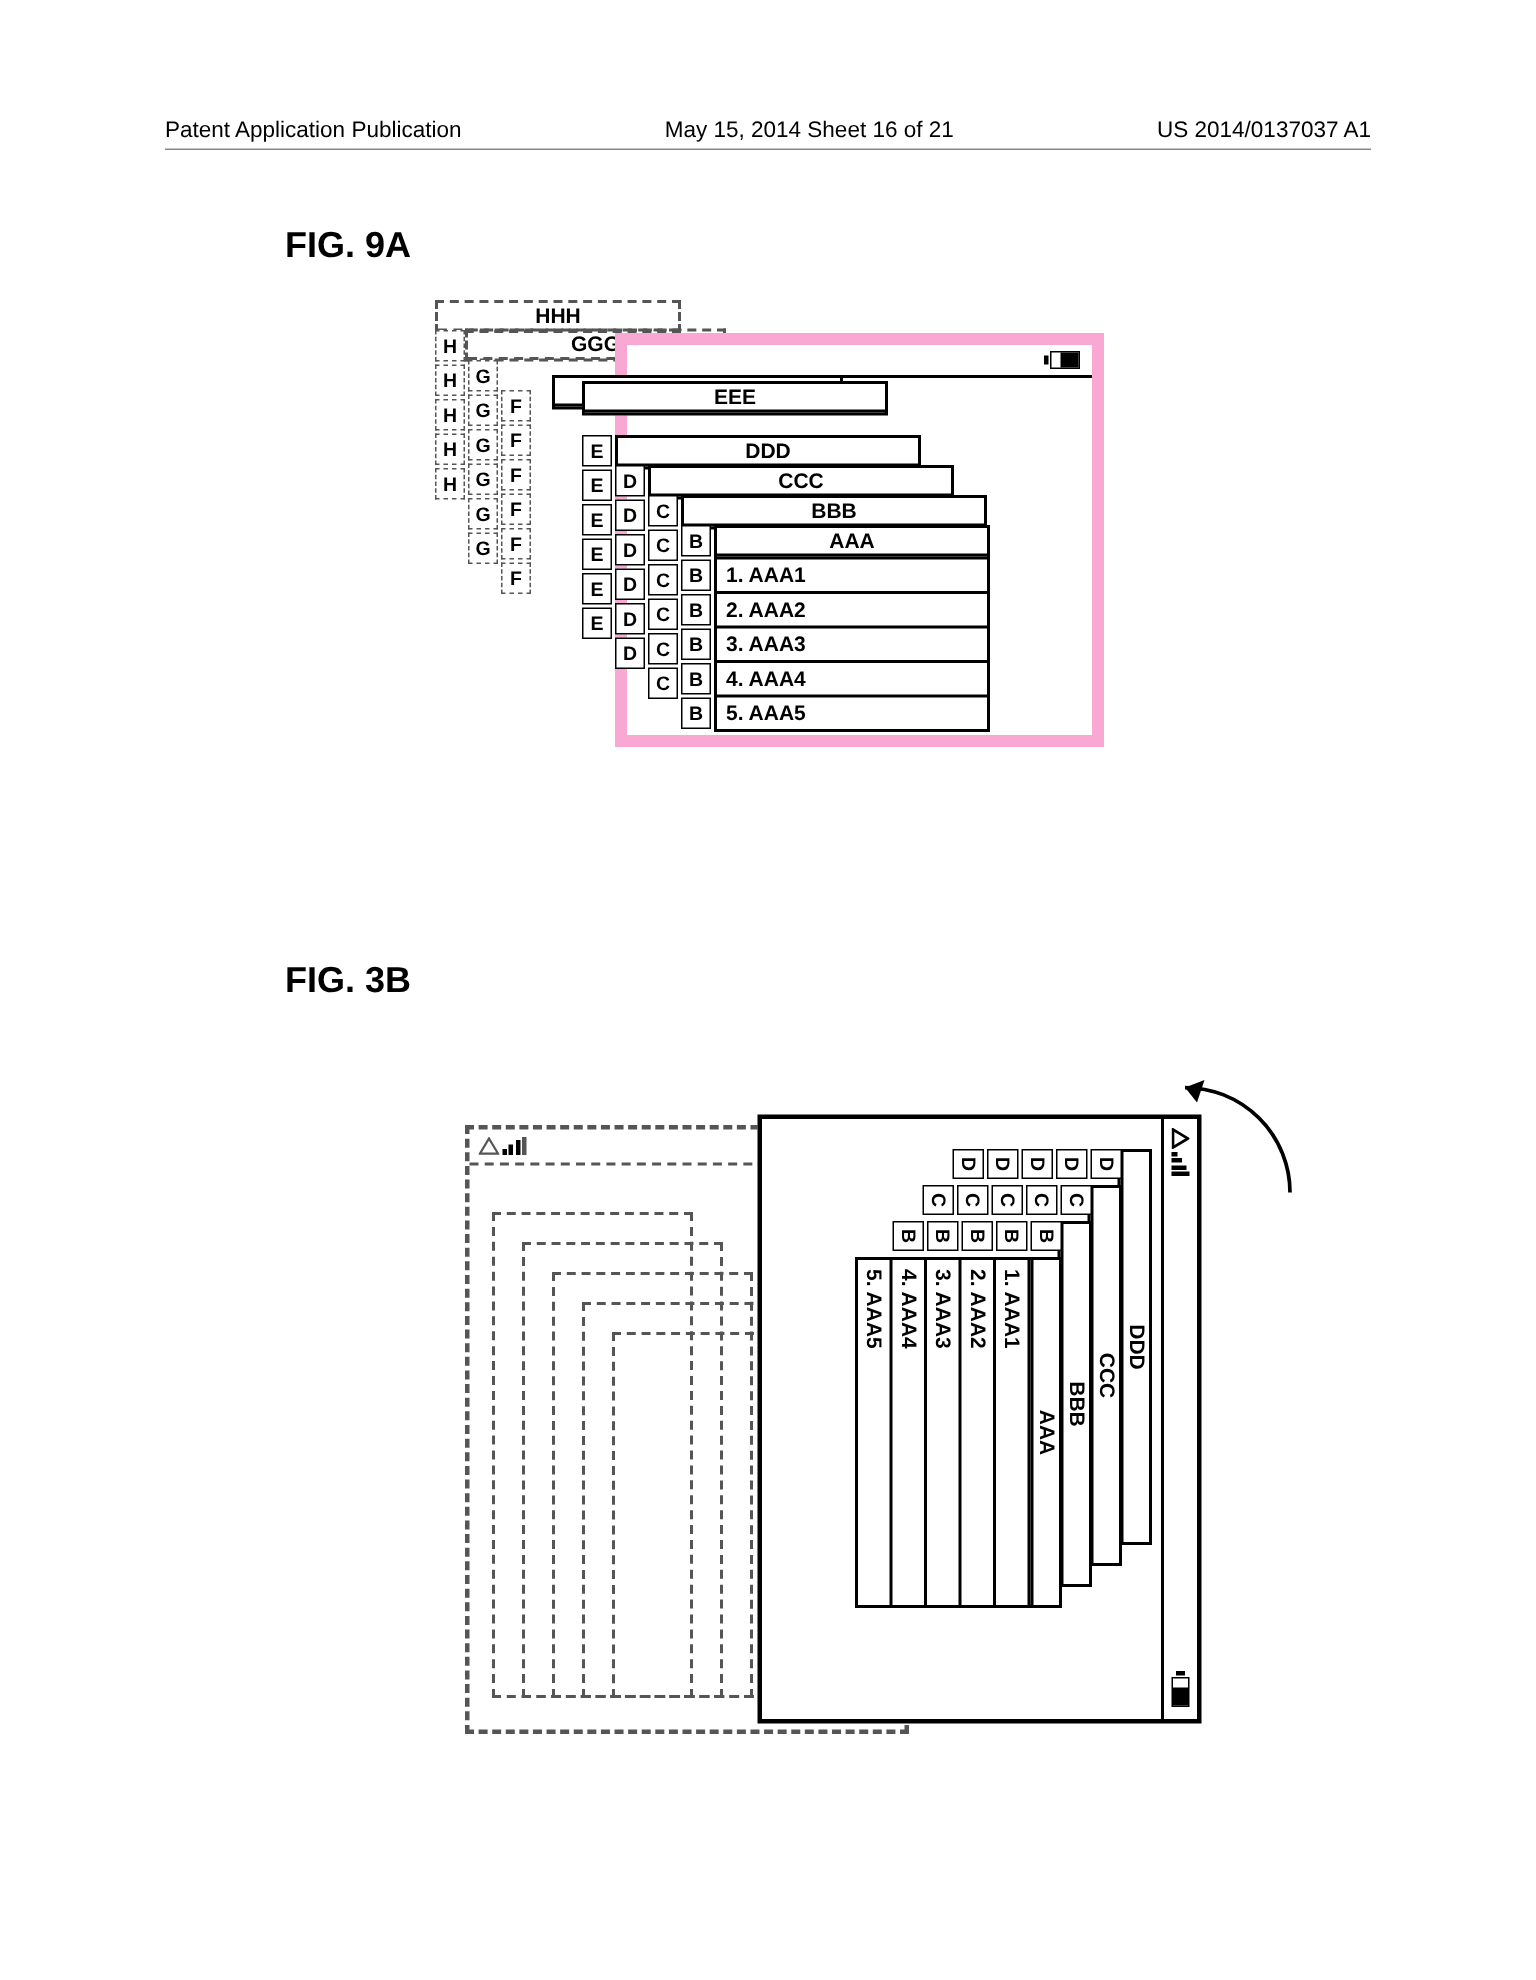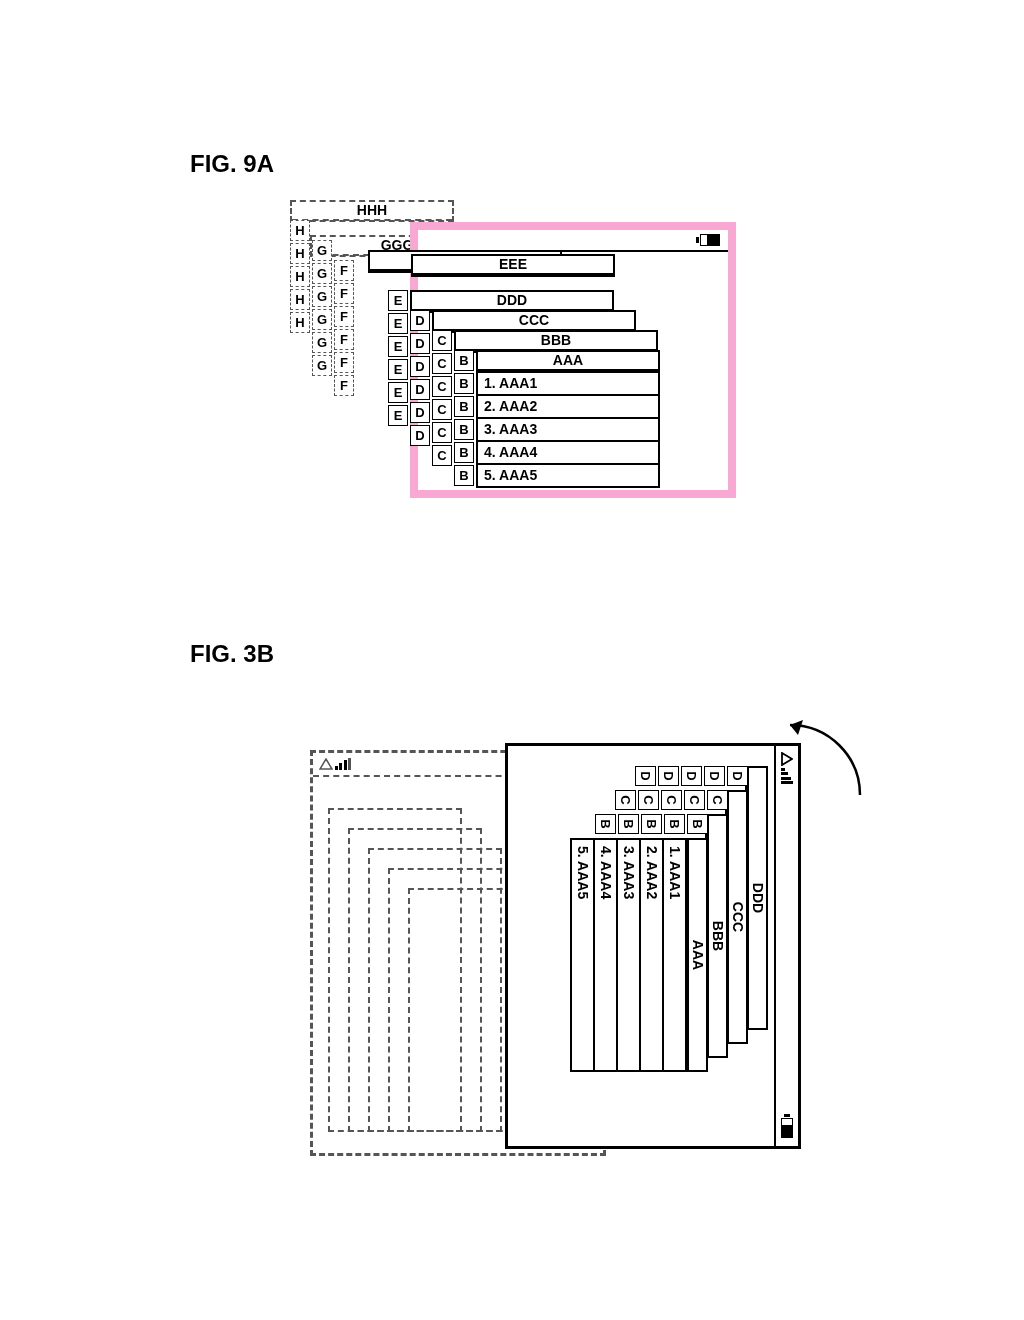--- a/index.html
+++ b/index.html
@@ -174,30 +174,35 @@
   .ghost-card-9b {
     border: 2px dashed #555;
     position: absolute;
   }
 </style>
 </head>
 <body>
 
 <div class="page">
 
+  <div class="header">
+    <span class="left">Patent Application Publication</span>
+    <span class="center">May 15, 2014  Sheet 16 of 21</span>
+    <span class="right">US 2014/0137037 A1</span>
+  </div>
 
   <div class="fig-label a">FIG. 9A</div>
 
   <div class="fig9a">
 
     <div class="card ghost" style="position:absolute; top:0; left:0; width:160px; height:18px;">
       <div class="card-title">HHH</div>
     </div>
 
-    <div class="card ghost" style="position:absolute; top:19px; left:20px; width:170px; height:18px;margin-top:16px;">
+    <div class="card ghost" style="position:absolute; top:19px; left:20px; width:170px; height:18px;">
       <div class="card-title">GGG</div>
     </div>
 
     <div class="sidecol" style="position:absolute; top:20px; left:0px;">
       <div class="sidecell ghost">H</div>
       <div class="sidecell ghost">H</div>
       <div class="sidecell ghost">H</div>
       <div class="sidecell ghost">H</div>
       <div class="sidecell ghost">H</div>
     </div>
@@ -227,21 +232,21 @@
           <div class="batt-body">
               <div class="batt-fill"></div>
             </div>
         </div>
       </div>
 
       <div class="card" style="position:absolute; top:20px; left:-50px; width:190px;">
         <div class="card-title">FFF</div>
       </div>
 
-      <div class="card" style="position:absolute; top:24px; left:-30px; width:200px;margin-left:23px;">
+      <div class="card" style="position:absolute; top:24px; left:-30px; width:200px;">
         <div class="card-title">EEE</div>
       </div>
 
       <div class="sidecol" style="position:absolute; top:60px; left:-30px;">
         <div class="sidecell">E</div>
         <div class="sidecell">E</div>
         <div class="sidecell">E</div>
         <div class="sidecell">E</div>
         <div class="sidecell">E</div>
         <div class="sidecell">E</div>

